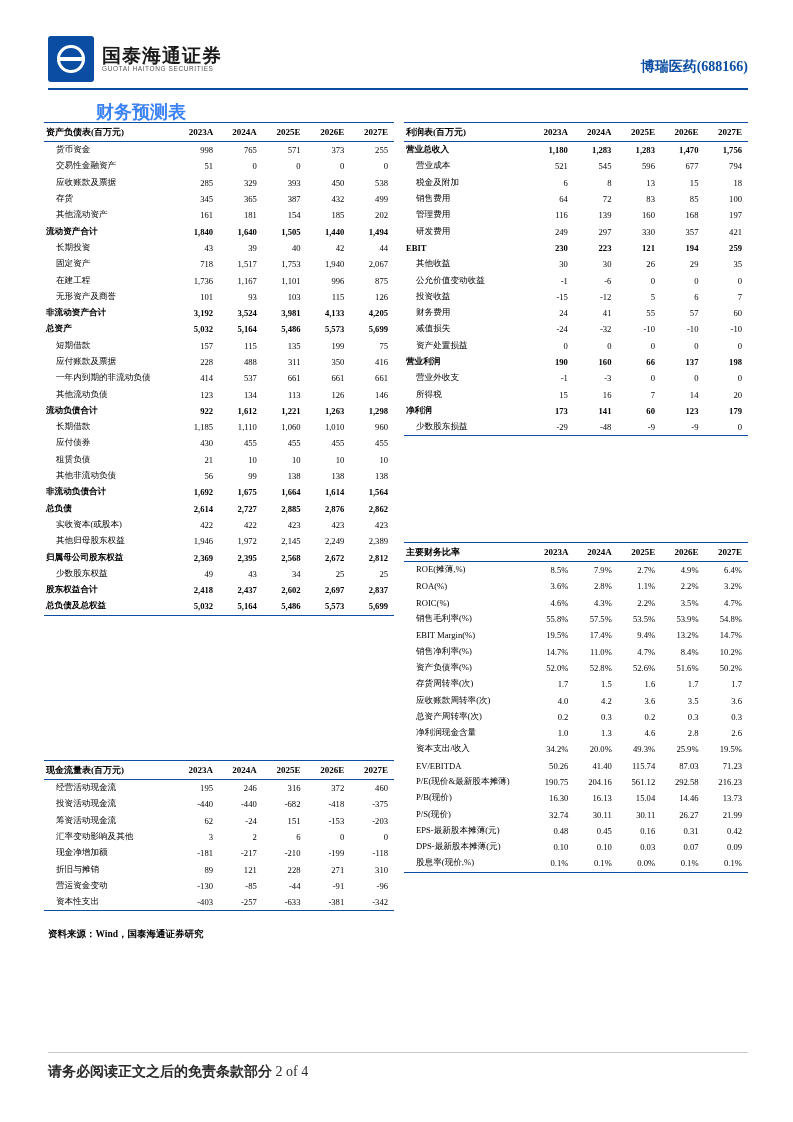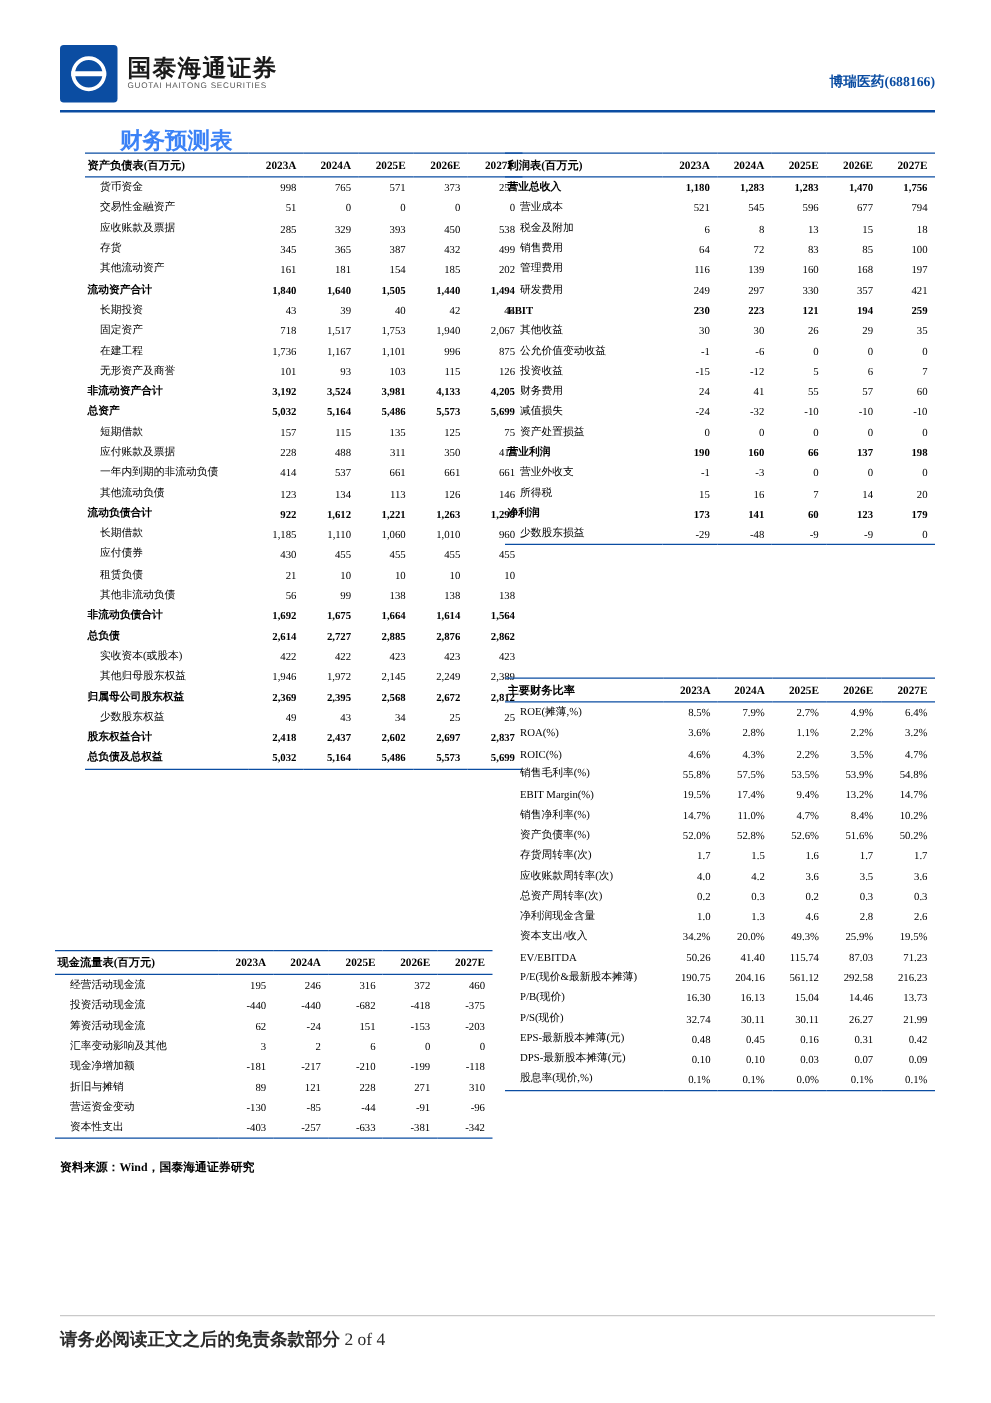--- a/index.html
+++ b/index.html
@@ -77,21 +77,21 @@
   .logo-en {
     font-size: 6.5px;
     color: #555;
     letter-spacing: 0.6px;
     font-family: "Liberation Sans", sans-serif;
   }
   .header-right {
     position: absolute;
     right: 0;
     top: 22px;
-    font-size: 11px;
+    font-size: 14px;
     font-weight: bold;
     color: #0B4DA2;
   }
   .header-rule {
     position: absolute;
     left: 48px;
     top: 88px;
     width: 700px;
     height: 2px;
     background: #0B4DA2;
@@ -138,21 +138,21 @@
   }
   .tbl thead th.lbl { text-align: left; padding-left: 2px; }
   .tbl thead th.num { text-align: right; padding-right: 6px; }
   .tbl tbody tr:last-child td {
     border-bottom: 1.2px solid #0B4DA2;
   }
   .bold td { font-weight: bold; }
   .indent1 { padding-left: 12px !important; }
 
   
-  #tbl-balance { left: 44px; top: 122px; width: 350px; margin-left: 24px; }
+  #tbl-balance { left: 44px; top: 122px; width: 350px; }
   #tbl-cashflow { left: 44px; top: 760px; width: 350px; }
   #tbl-income { left: 404px; top: 122px; width: 344px; }
   #tbl-ratio { left: 404px; top: 542px; width: 344px; }
 
   .tbl col.c0 { width: 132px; }
   .tbl col.cn { width: 44px; }
 
   #tbl-income col.c0, #tbl-ratio col.c0 { width: 128px; }
   #tbl-income col.cn, #tbl-ratio col.cn { width: 44px; }
 
@@ -318,21 +318,21 @@
           <td class="num">5,164</td>
           <td class="num">5,486</td>
           <td class="num">5,573</td>
           <td class="num">5,699</td>
         </tr>
         <tr>
           <td class="lbl indent1">短期借款</td>
           <td class="num">157</td>
           <td class="num">115</td>
           <td class="num">135</td>
-          <td class="num">125</td>
+          <td class="num">199</td>
           <td class="num">75</td>
         </tr>
         <tr>
           <td class="lbl indent1">应付账款及票据</td>
           <td class="num">228</td>
           <td class="num">488</td>
           <td class="num">311</td>
           <td class="num">350</td>
           <td class="num">416</td>
         </tr>

